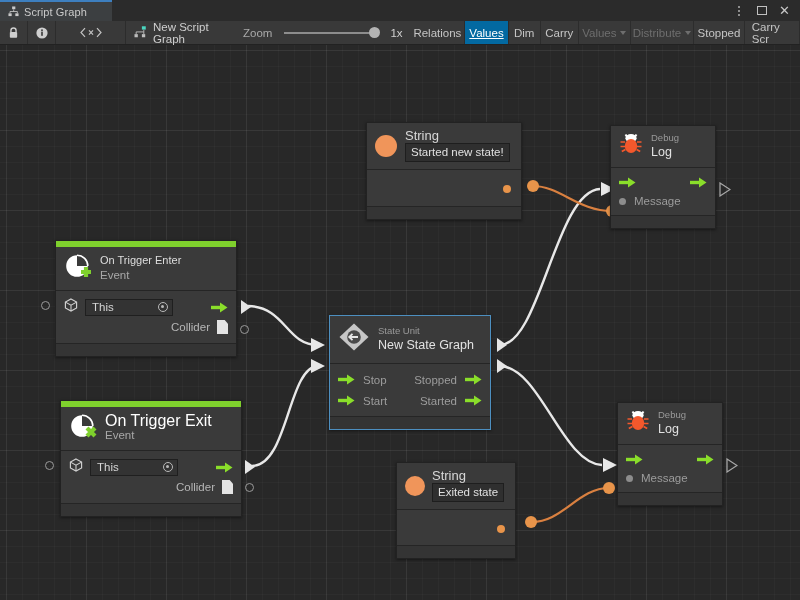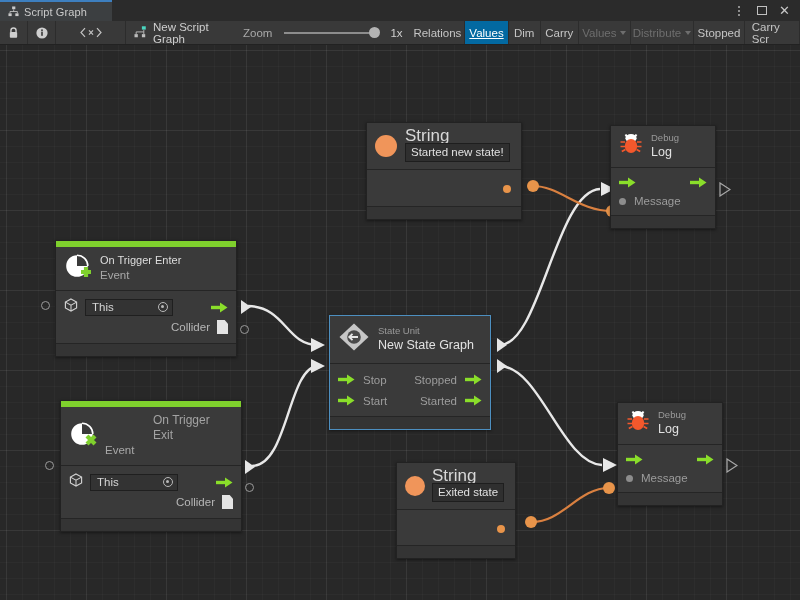--- a/index.html
+++ b/index.html
@@ -92,21 +92,21 @@
   .node {
     position:absolute;
     background:#3a3a3a;
     border:1px solid #222222;
     box-shadow: 0 1px 3px rgba(0,0,0,.45);
   }
   .node.selected { border:1.5px solid #4d8fc0;margin-top:36px; }
   .accent { height:6px; background:#7fd02d; }
   .nhead { display:flex; align-items:center; gap:8px; padding:6px 8px 7px 8px; }
   .nhead-text { display:flex; flex-direction:column; justify-content:center; }
-  .ntitle { font-size:17px; color:#d8d8d8; line-height:14px; }
+  .ntitle { font-size:13px; color:#d8d8d8; line-height:14px; }
   .nsub   { font-size:11.5px; color:#a8a8a8; line-height:15px; }
   .ntitle.small { font-size:9.5px; color:#9a9a9a; line-height:12px; }
   .nsub.big { font-size:12.5px; color:#e2e2e2; line-height:16px; }
   .ndiv { height:1px; background:#252525; }
   .nbody { position:relative; padding:5px 8px 6px 8px; }
   .nfoot { height:13px; background:#343434; border-top:1px solid #252525; }
 
   .row { position:relative; display:flex; align-items:center; height:20px; }
   .row.spread { justify-content:space-between; }
   .rowlabel { font-size:11.5px; color:#b6b6b6; }
@@ -432,21 +432,21 @@
       <div class="accent"></div>
       <div class="nhead">
         <span>
           <svg width="28" height="26" viewBox="0 0 28 26">
             <path d="M13 13 V2.2 A10.8 10.8 0 0 0 13 23.8 A10.8 10.8 0 0 0 23.8 13 H13 Z" fill="#ffffff"></path>
             <path d="M13 2.2 A10.8 10.8 0 0 1 23.8 13" stroke="#ffffff" stroke-width="1.6" fill="none"></path>
             <path d="M18 15 L26 23 M26 15 L18 23" stroke="#7fd02d" stroke-width="4.2"></path>
           </svg>
         </span>
         <span class="nhead-text">
-          <span class="nsub" style="color:#a3a3a3;font-size:12px;margin-left:48px;">On Trigger Exit</span>
+          <span class="nsub" style="color:#ffffff;font-size:16px;">On Trigger Exit</span>
           <span class="nsub">Event</span>
         </span>
       </div>
       <div class="ndiv"></div>
       <div class="nbody" style="padding:6px 8px 6px 8px;">
         <div class="row spread" style="height:20px;">
           <span style="display:flex;align-items:center;gap:7px;">
             <span>
               <svg width="14" height="14" viewBox="0 0 14 14">
                 <path d="M7 1 L12.6 4.1 V9.9 L7 13 L1.4 9.9 V4.1 Z" fill="none" stroke="#d2d2d2" stroke-width="1.15"></path>

